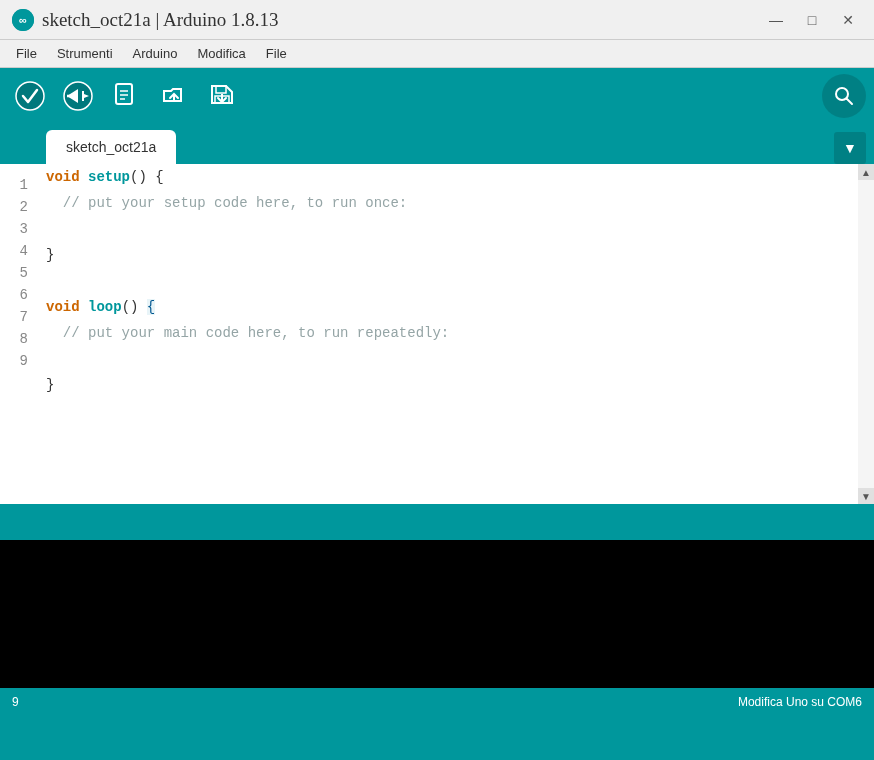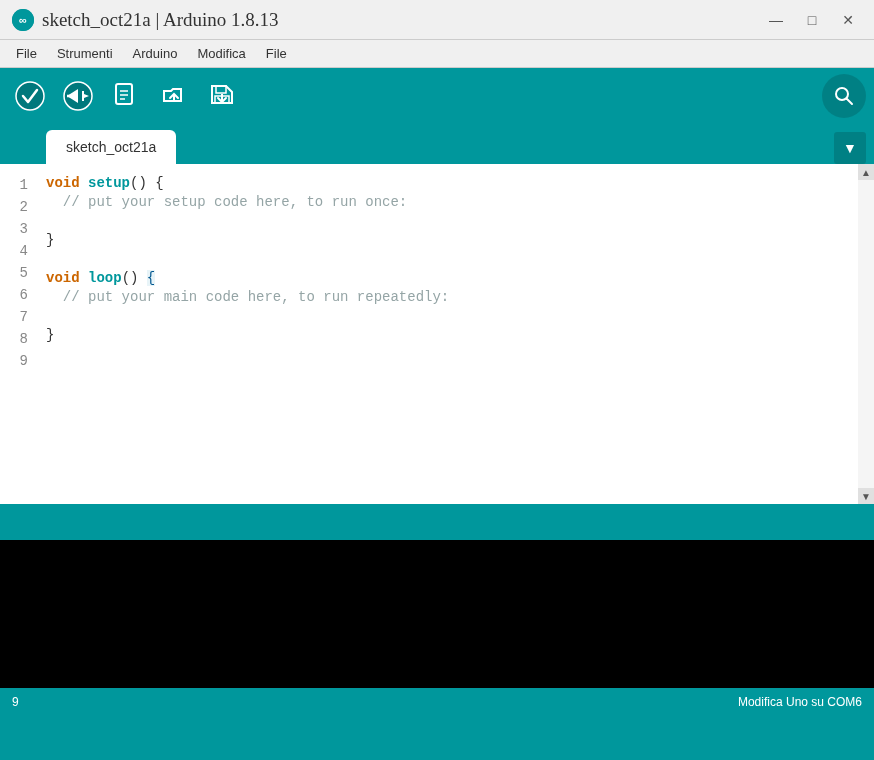--- a/index.html
+++ b/index.html
@@ -74,23 +74,23 @@
       display: flex; background: white; height: 340px; position: relative;
     }
     .line-numbers {
       width: 36px; background: white; padding: 10px 0;
       font-family: 'Courier New', monospace; font-size: 14px;
       color: #888; text-align: right; padding-right: 8px;
       line-height: 22px; user-select: none;
       border-right: none;
     }
     .code-content {
-      flex: 1; padding: 10px 10px; overflow: auto;
+      flex: 1; padding: 0 10px; overflow: auto;
       font-family: 'Courier New', monospace; font-size: 14px;
-      line-height: 19px; color: #333; white-space: pre;
+      line-height: 26px; color: #333; white-space: pre;
     }
     .scrollbar-area {
       width: 16px; background: #f5f5f5;
       display: flex; flex-direction: column; align-items: center;
     }
     .scroll-arrow {
       width: 16px; height: 16px; cursor: pointer;
       display: flex; align-items: center; justify-content: center;
       font-size: 10px; color: #555; background: #e0e0e0;
     }

